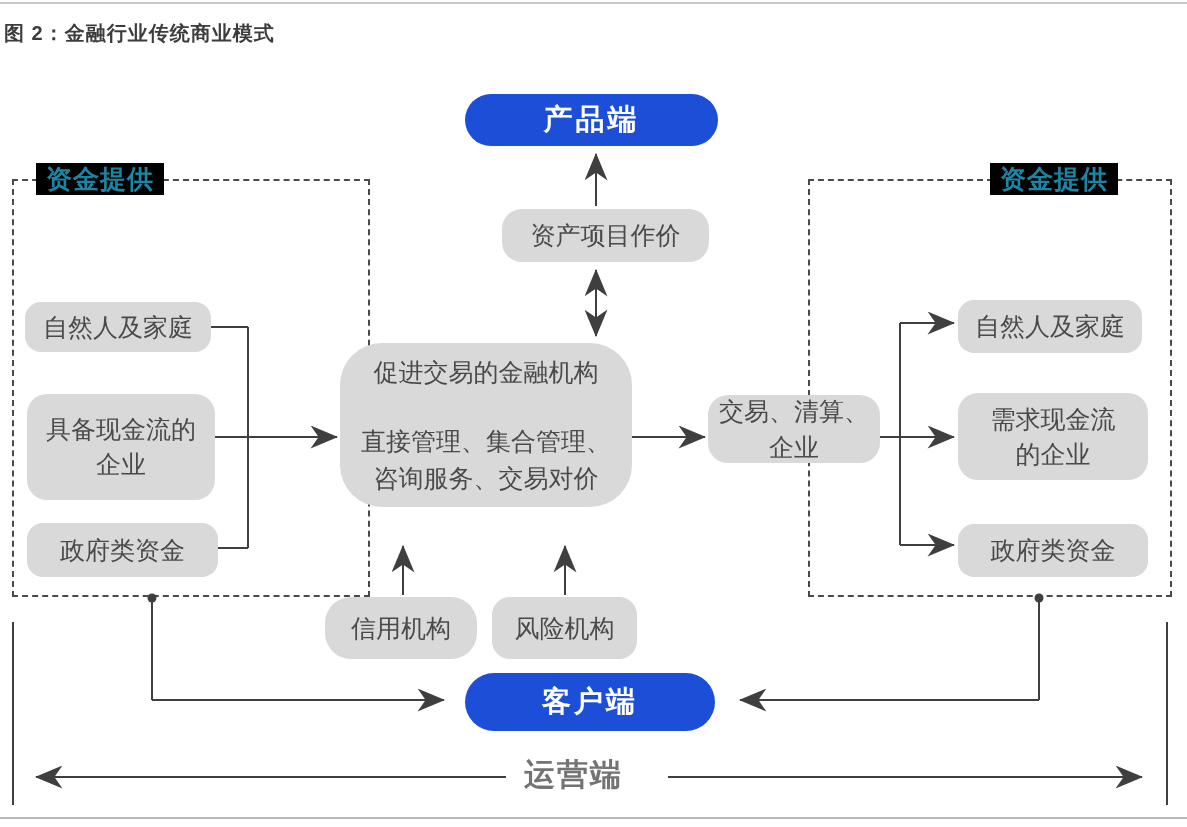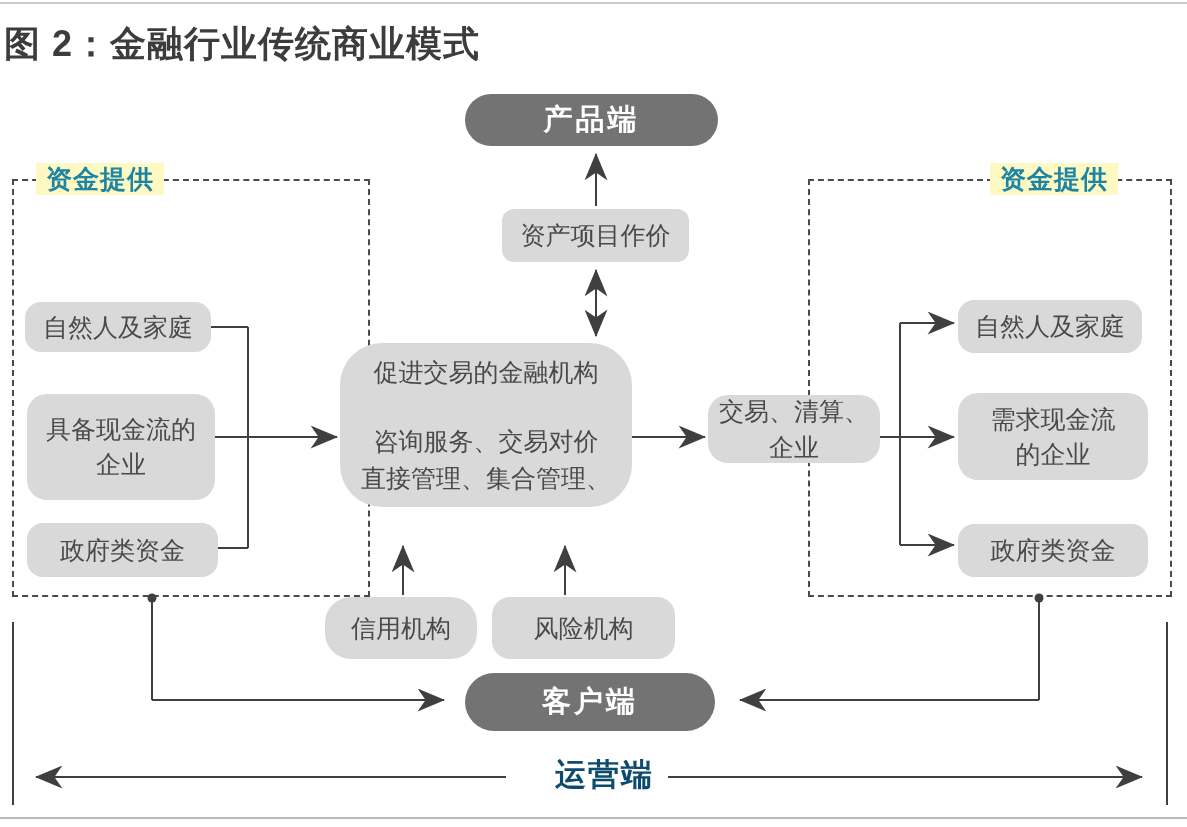--- a/index.html
+++ b/index.html
@@ -2,41 +2,41 @@
 <html><head>
 <meta charset="utf-8">
 <style>
   html,body{margin:0;padding:0;background:#ffffff;}
   #stage{
     position:relative;width:1187px;height:827px;background:#ffffff;overflow:hidden;
     font-family:"Liberation Sans","DejaVu Sans",sans-serif;
   }
   .rule{position:absolute;left:0;width:1187px;height:2px;background:#c9c9c9;}
   #title{
-    position:absolute;left:4px;top:20px;font-size:36px;font-weight:bold;color:#3c3c3c;
+    position:absolute;left:4px;top:20px;font-size:20px;font-weight:bold;color:#3c3c3c;
     letter-spacing:1px;
   }
   .dashedbox{
     position:absolute;border:2px dashed #4a4a4a;z-index:1;background:transparent;
   }
   .grouplabel{
-    position:absolute;z-index:4;background:#fef9c3;padding:0 10px;
+    position:absolute;z-index:4;background:#000000;padding:0 10px;
     font-size:26px;font-weight:bold;color:#1d85a4;letter-spacing:1px;line-height:32px;
   }
   svg.connectors{position:absolute;left:0;top:0;z-index:2;}
   .node{
     position:absolute;z-index:3;display:flex;flex-direction:column;align-items:center;
     justify-content:center;text-align:center;box-sizing:border-box;
   }
   .gray{background:#d9d9d9;color:#4a4a4a;font-size:25px;line-height:35px;}
-  .teal{background:#737373;color:#ffffff;font-size:29px;font-weight:bold;letter-spacing:3px;}
+  .teal{background:#1d4ed8;color:#ffffff;font-size:29px;font-weight:bold;letter-spacing:3px;}
   .central-gap{height:32px;}
   #operations-label{
-    position:absolute;z-index:3;font-size:31px;font-weight:bold;color:#0c4a6e;
-    letter-spacing:2px;text-align:right;
+    position:absolute;z-index:3;font-size:31px;font-weight:bold;color:#737373;
+    letter-spacing:2px;text-align:left;
   }
 </style>
 </head>
 <body>
 
 <div id="stage">
 
   <div class="rule" style="top:2px;"></div>
   <div class="rule" style="top:817px;background:#b9b9b9;"></div>
 
@@ -91,29 +91,29 @@
   <span class="grouplabel" style="left:36px;top:163px;">资金提供</span>
   <span class="grouplabel" style="left:990px;top:163px;">资金提供</span>
 
   <div class="node teal" style="left:465px;top:94px;width:253px;height:52px;border-radius:26px;">
     <span>产品端</span>
   </div>
   <div class="node teal" style="left:465px;top:673px;width:250px;height:58px;border-radius:29px;">
     <span>客户端</span>
   </div>
 
-  <div class="node gray" style="left:502px;top:209px;width:187px;height:53px;border-radius:12px;">
+  <div class="node gray" style="left:502px;top:209px;width:207px;height:53px;border-radius:20px;">
     <span>资产项目作价</span>
   </div>
 
   <div class="node gray" style="left:340px;top:343px;width:292px;height:164px;border-radius:42px;line-height:37px;">
     <div>促进交易的金融机构</div>
     <div class="central-gap"></div>
+    <div>直接管理、集合管理、</div>
     <div>咨询服务、交易对价</div>
-    <div>直接管理、集合管理、</div>
   </div>
 
   <div class="node gray" style="left:708px;top:395px;width:172px;height:68px;border-radius:20px;line-height:36px;">
     <div>交易、清算、</div>
     <div>企业</div>
   </div>
 
   <div class="node gray" style="left:25px;top:302px;width:186px;height:50px;border-radius:16px;">
     <span>自然人及家庭</span>
   </div>
@@ -130,19 +130,19 @@
   <div class="node gray" style="left:958px;top:393px;width:190px;height:87px;border-radius:20px;padding:0 24px;">
     <span>需求现金流的企业</span>
   </div>
   <div class="node gray" style="left:958px;top:524px;width:190px;height:53px;border-radius:16px;">
     <span>政府类资金</span>
   </div>
 
   <div class="node gray" style="left:325px;top:597px;width:152px;height:62px;border-radius:26px;">
     <span>信用机构</span>
   </div>
-  <div class="node gray" style="left:492px;top:597px;width:183px;height:62px;border-radius:18px;">
+  <div class="node gray" style="left:492px;top:597px;width:145px;height:62px;border-radius:18px;">
     <span>风险机构</span>
   </div>
 
   <div id="operations-label" style="left:524px;top:754px;width:130px;">运营端</div>
 
 </div>
 
 </body></html>

